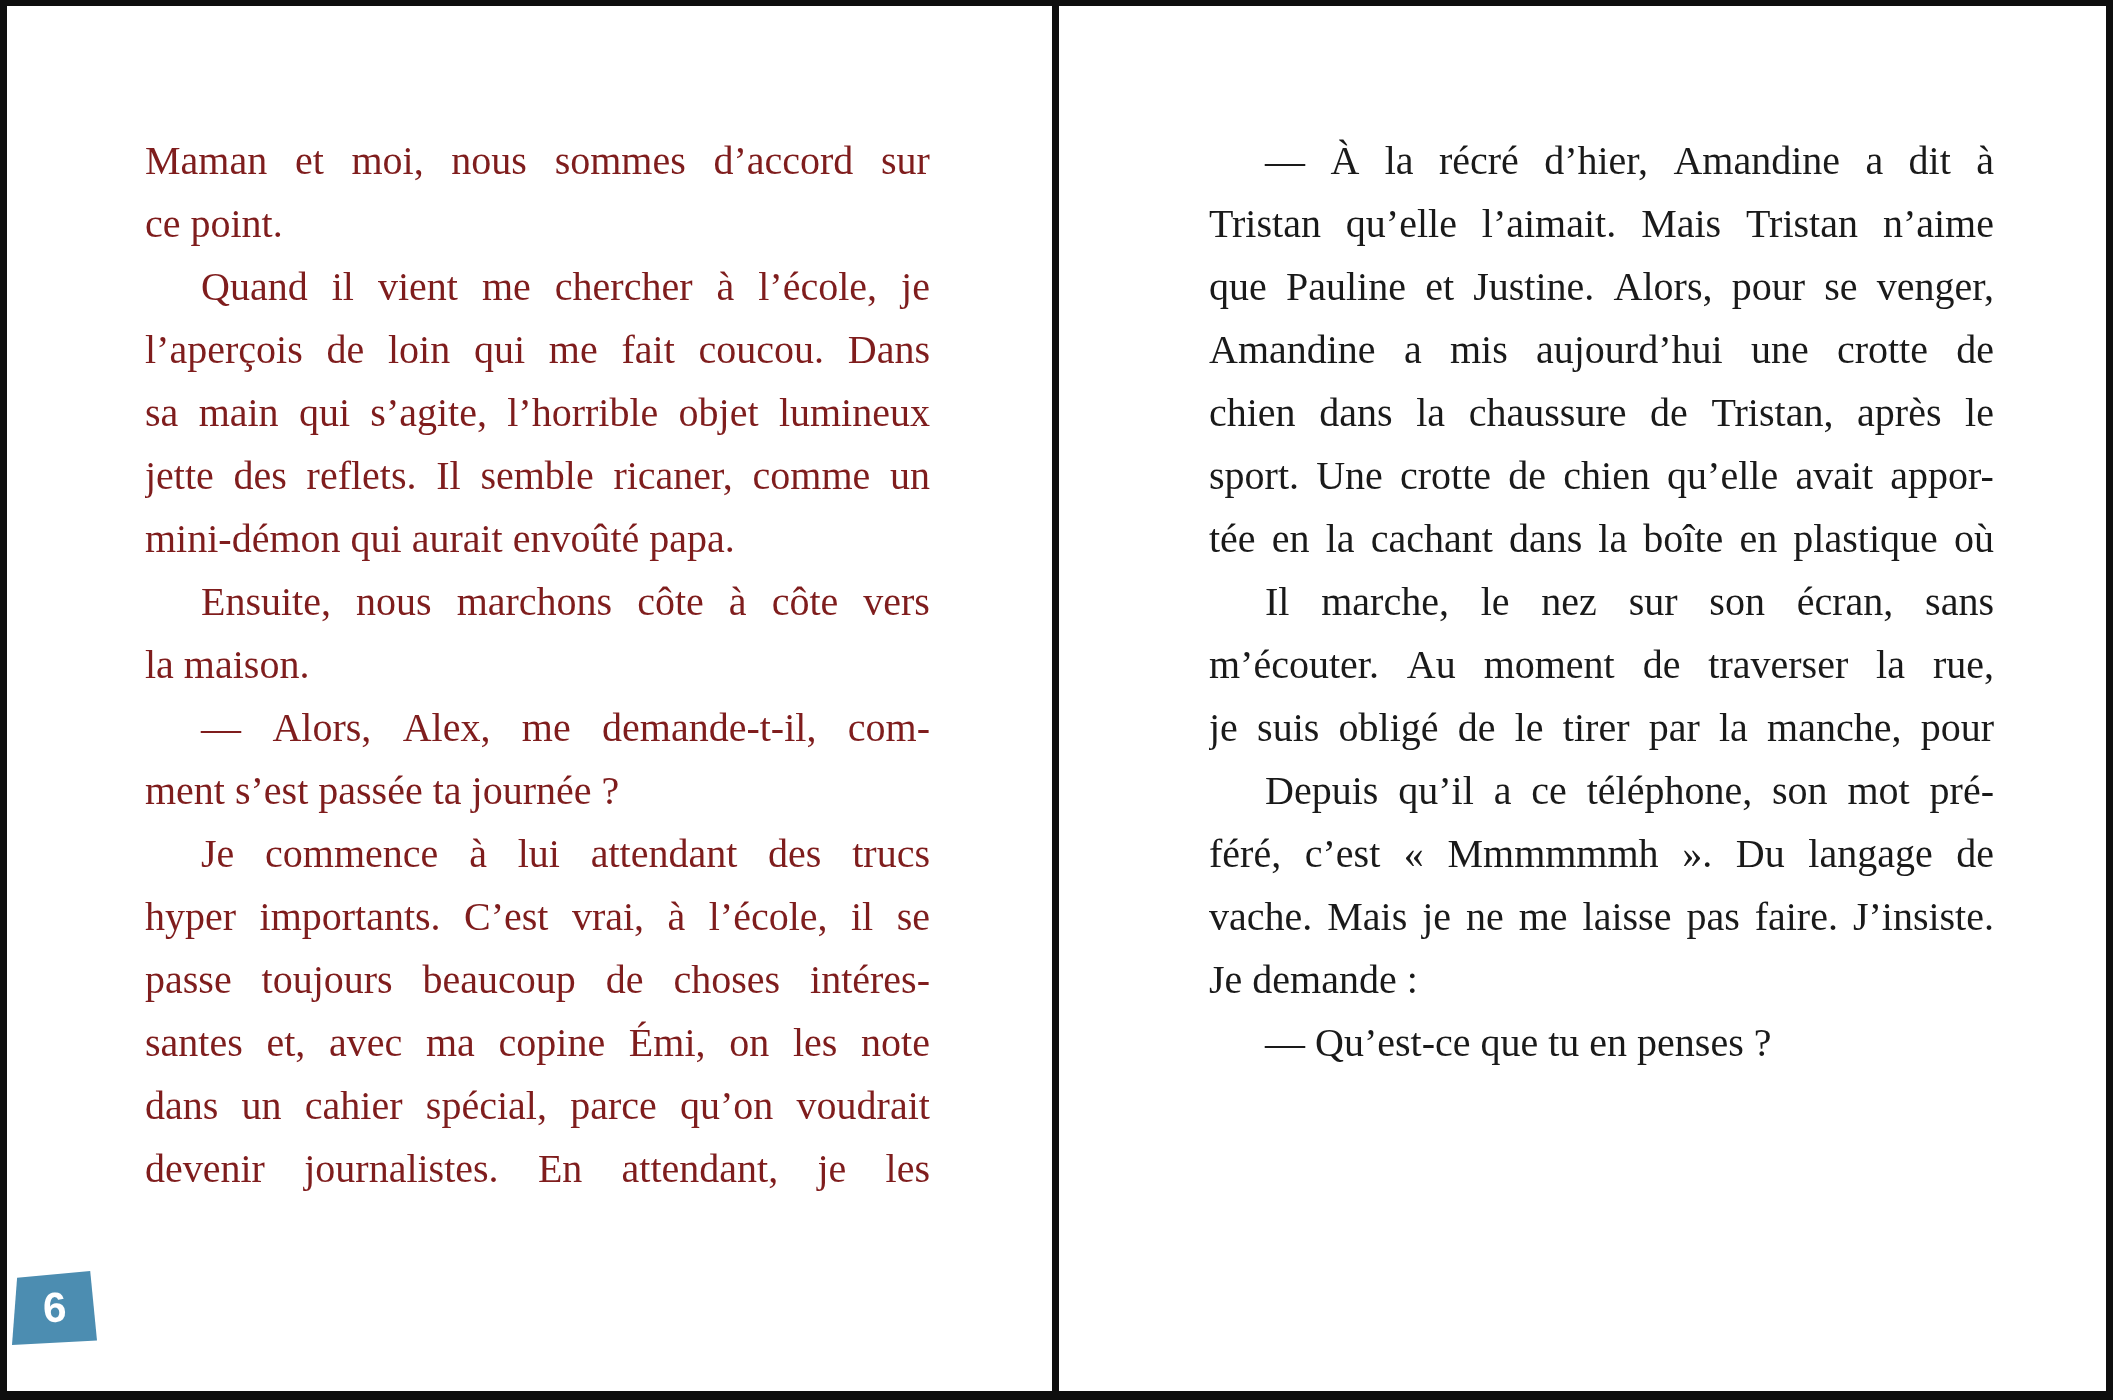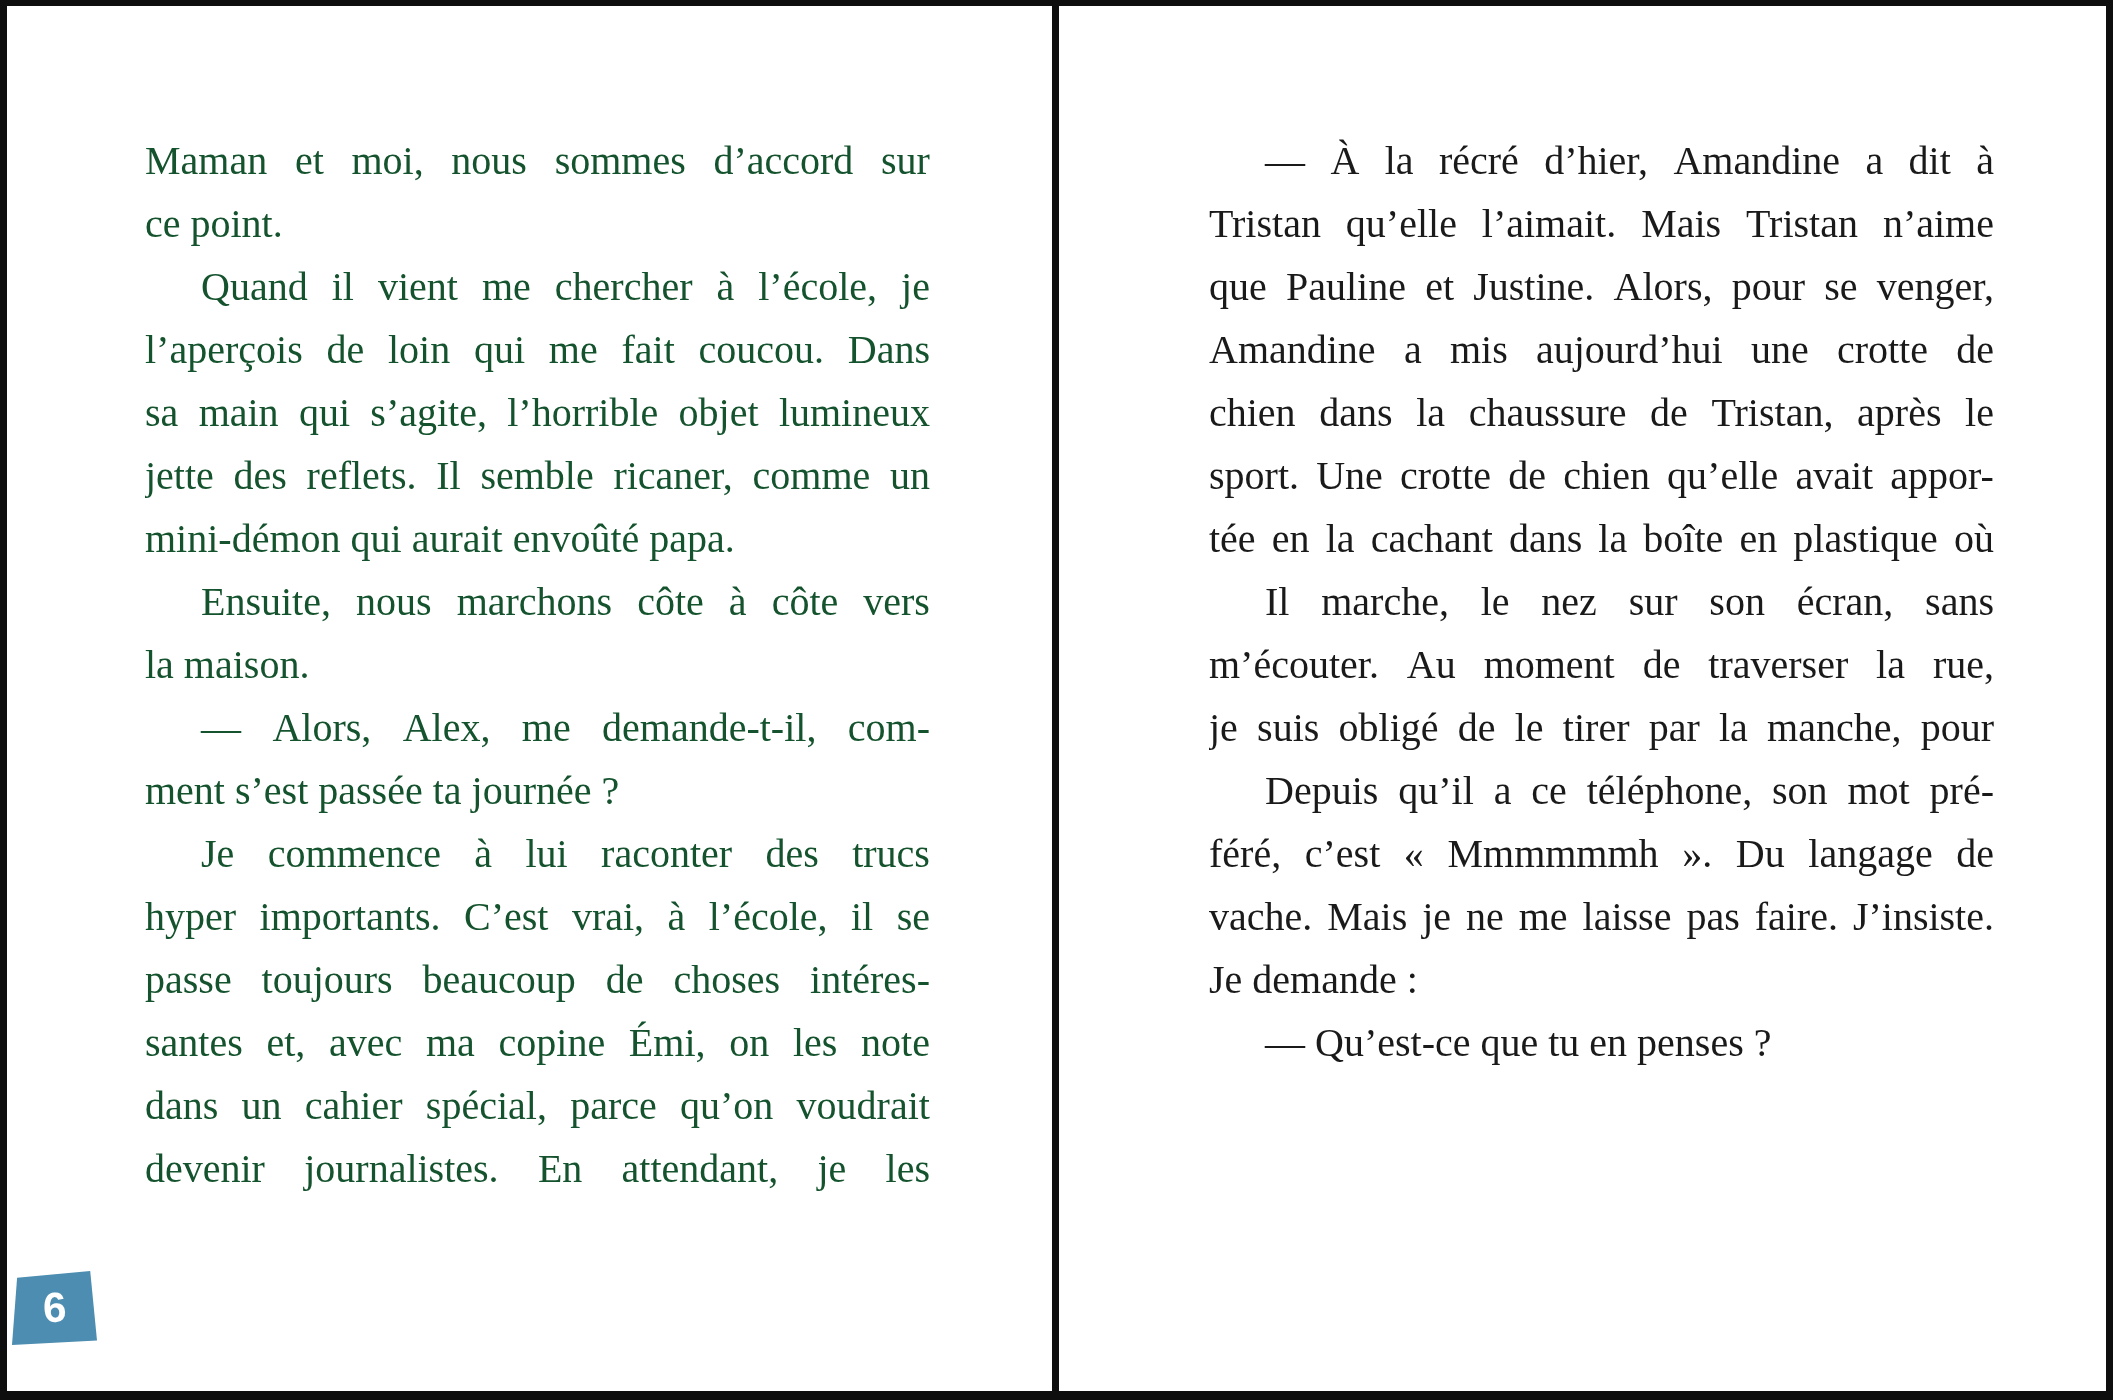--- a/index.html
+++ b/index.html
@@ -63,21 +63,21 @@
     clip-path: polygon(6% 9%, 92% 0%, 100% 94%, 0% 100%);
   }
   .tab .digit { transform: rotate(-3deg); }
 </style>
 </head>
 <body>
 
 <div class="spread">
 
   <div class="page left">
-    <div class="textblock" id="left-textblock" style="color: #14532d;">
+    <div class="textblock" id="left-textblock" style="color: #7f1d1d;">
         <div class="line justify">
           <span>Maman</span>
           <span>et</span>
           <span>moi,</span>
           <span>nous</span>
           <span>sommes</span>
           <span>d’accord</span>
           <span>sur</span>
         </div>
         <div class="line">ce point.</div>
@@ -138,21 +138,21 @@
           <span>me</span>
           <span>demande-t-il,</span>
           <span>com-</span>
         </div>
         <div class="line">ment s’est passée ta journée ?</div>
         <div class="line justify indent">
           <span>Je</span>
           <span>commence</span>
           <span>à</span>
           <span>lui</span>
-          <span>raconter</span>
+          <span>attendant</span>
           <span>des</span>
           <span>trucs</span>
         </div>
         <div class="line justify">
           <span>hyper</span>
           <span>importants.</span>
           <span>C’est</span>
           <span>vrai,</span>
           <span>à</span>
           <span>l’école,</span>

